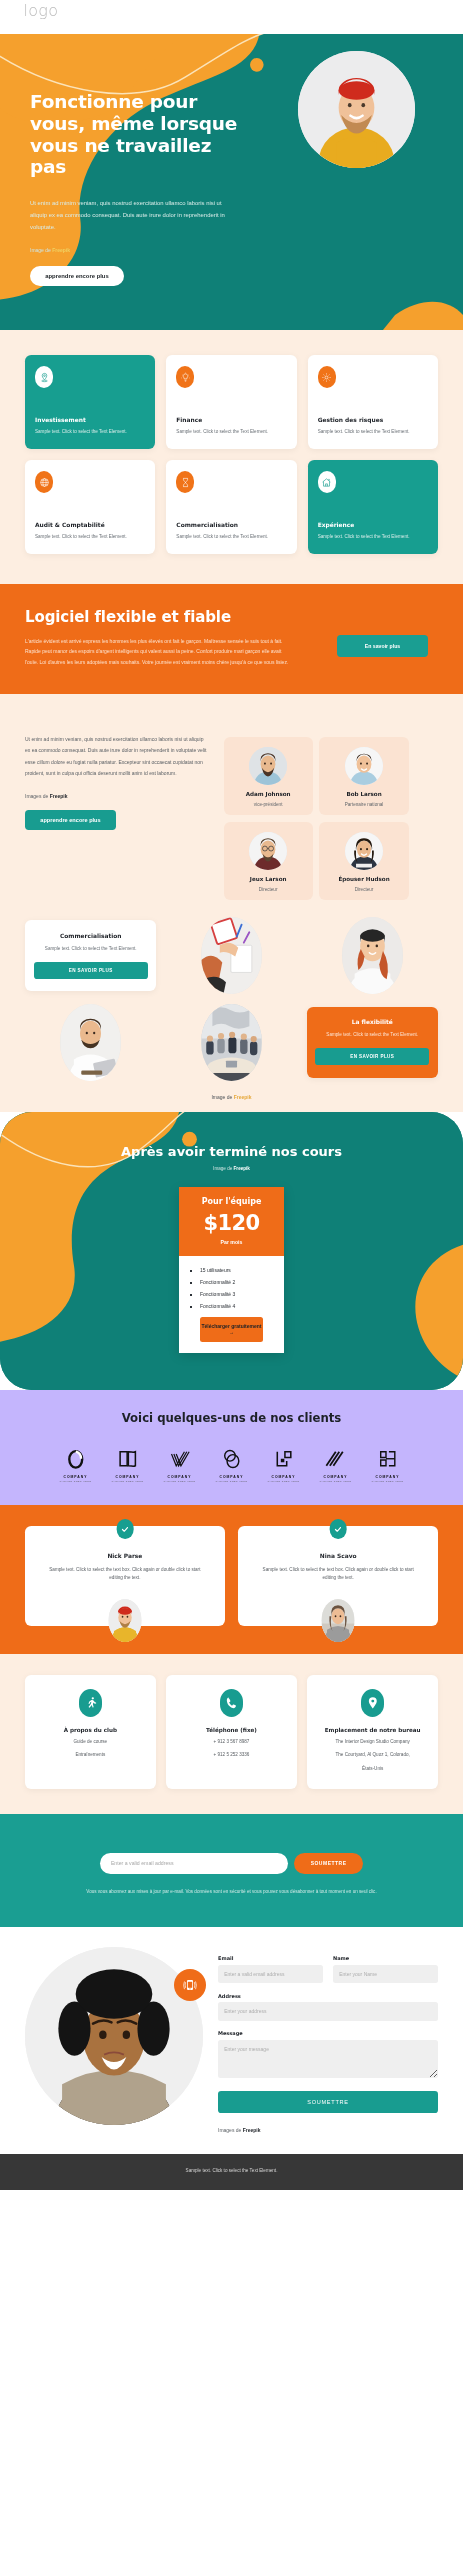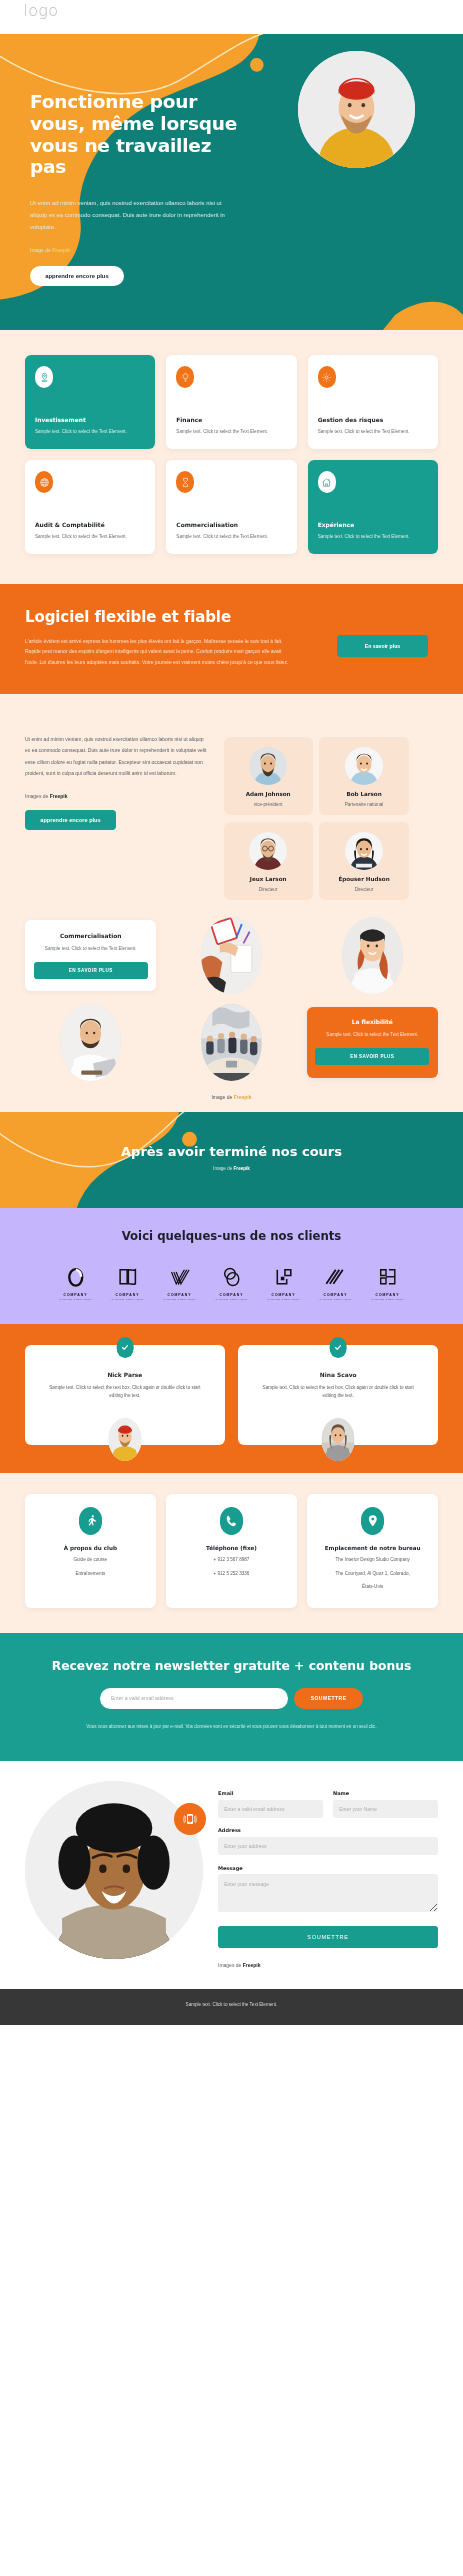--- a/index.html
+++ b/index.html
@@ -119,21 +119,21 @@
   .gal-card.orange h3 { color:#fff; }
   .gal-card p { font-size:4.6px; line-height:1.8; color:#6b7177; margin:6.2px 0 8.6px 0; }
   .gal-card.orange p { color:#fde3d2; }
   .btn-sm-teal { background:#189c90; color:#fff; font-size:4.6px; font-weight:700; letter-spacing:0.4px;
     padding:6.2px 0; width:100%; border-radius:3.1px; border:none; cursor:pointer; }
   .gal-photo { width:61px; height:77px; border-radius:50%; overflow:hidden; background:#e7e4e0; }
   .freepik-center { text-align:center; font-size:5px; color:#4d5257; padding:13.6px 0 5px 0; }
   .freepik-center b { color:#e6a93c; font-weight:600; }
 
   
-  .pricing { position:relative; background:#0f8077; padding:32px 0 37px 0; overflow:hidden; }
+  .pricing { position:relative; background:#0f8077; padding:32px 0 37px 0; overflow:hidden;border-radius:32px; }
   .pricing-bg { position:absolute; inset:0; }
   .pricing-inner { position:relative; z-index:5; text-align:center; }
   .pricing h2 { color:#fff; font-size:13px; font-weight:700; font-family:"DejaVu Sans", sans-serif; }
   .pricing .freepik { font-size:4.6px; color:#cfe4e1; margin-top:7.4px; }
   .pricing .freepik b { color:#fff; }
   .price-card { width:105px; margin:16px auto 0 auto; background:#fff; overflow:hidden; box-shadow:0 2.5px 11px rgba(0,0,0,.15); }
   .price-head { background:#ef6c18; padding:10px 6.2px 11px 6.2px; }
   .price-head .plan { color:#fff; font-size:8px; font-weight:700; font-family:"DejaVu Sans", sans-serif; }
   .price-head .amount { color:#fff; font-size:21px; font-weight:700; margin-top:5px; font-family:"DejaVu Sans", sans-serif; letter-spacing:-0.6px; }
   .price-head .per { color:#fff; font-size:5.2px; font-weight:600; margin-top:3.7px; }
@@ -542,20 +542,36 @@
       <path d="M-10,28 C70,90 160,110 225,62 C268,30 282,10 300,-2" stroke="#fbe3b9" stroke-width="2.2" fill="none"></path>
       <circle cx="307" cy="44" r="12" fill="#f5a02d"></circle>
       <path d="M750,215 C690,235 660,290 678,350 C694,404 742,430 760,436 L760,200 Z" fill="#f5a02d"></path>
       <path d="M620,530 C640,490 700,470 750,482 L750,530 Z" fill="#f5a02d"></path>
     </svg>
     <div class="pricing-inner">
       <h2>Après avoir terminé nos cours</h2>
       <div class="freepik">
         <span>Image de </span><b>Freepik</b>
       </div>
+      <div class="price-card">
+        <div class="price-head">
+          <div class="plan">Pour l'équipe</div>
+          <div class="amount">$120</div>
+          <div class="per">Par mois</div>
+        </div>
+        <div class="price-body">
+          <ul>
+            <li>15 utilisateurs</li>
+            <li>Fonctionnalité 2</li>
+            <li>Fonctionnalité 3</li>
+            <li>Fonctionnalité 4</li>
+          </ul>
+          <button class="btn-dl">Télécharger gratuitement →</button>
+        </div>
+      </div>
     </div>
   </div>
 
   <div class="clients">
     <h2>Voici quelques-uns de nos clients</h2>
     <div class="logo-row">
 
       <div class="logo-item">
         <svg viewBox="0 0 40 40">
           <ellipse cx="20" cy="21" rx="11" ry="14" fill="none" stroke="#111" stroke-width="4"></ellipse>
@@ -719,21 +735,20 @@
         <div class="contact-title">Emplacement de notre bureau</div>
         <div class="contact-line">The Interior Design Studio Company</div>
         <div class="contact-line">The Courtyard, Al Quoz 1, Colorado,</div>
         <div class="contact-line">États-Unis</div>
       </div>
 
     </div>
   </div>
 
   <div class="news">
-    <h2>Recevez notre newsletter gratuite + contenu bonus</h2>
     <div class="news-form">
       <input class="news-input" type="text" placeholder="Enter a valid email address" style="">
       <button class="btn-news">SOUMETTRE</button>
     </div>
     <div class="news-note">Vous vous abonnez aux mises à jour par e-mail. Vos données sont en sécurité et vous pouvez vous désabonner à tout moment en un seul clic.</div>
   </div>
 
   <div class="form-sec">
     <div class="form-photo-wrap">
       <div class="form-photo">

